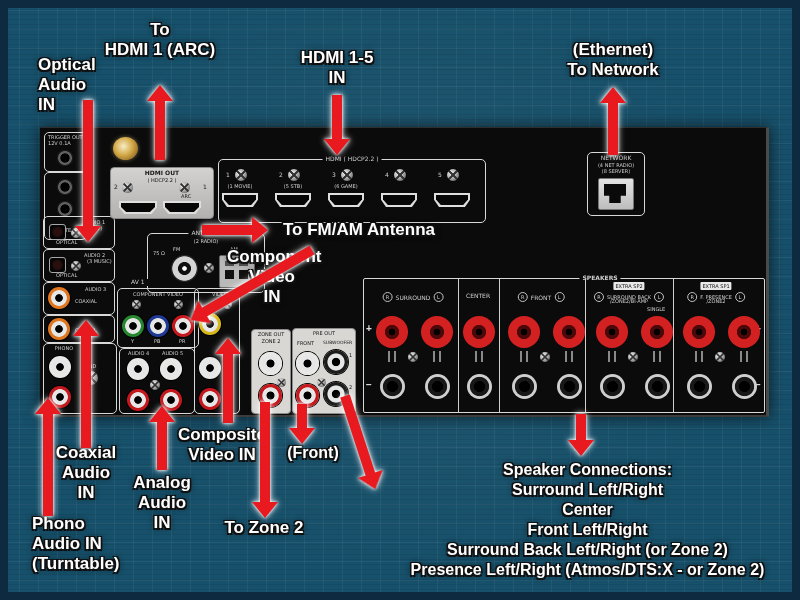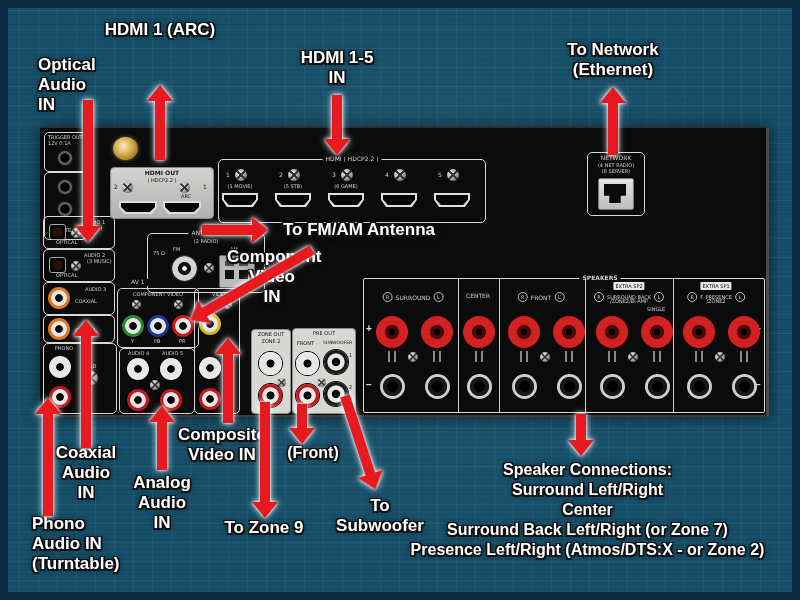--- a/index.html
+++ b/index.html
@@ -320,29 +320,30 @@
       <div class="post-black" style="left:368px;top:95px"></div>
     </div>
   </div>
 
   <div class="callout" style="left:38px;top:55px">
     <div>Optical</div>
     <div>Audio</div>
     <div>IN</div>
   </div>
   <div class="callout center" style="left:101px;top:20px;width:118px">
+    <div>To</div>
     <div>HDMI 1 (ARC)</div>
   </div>
   <div class="callout center" style="left:297px;top:48px;width:80px">
     <div>HDMI 1-5</div>
     <div>IN</div>
   </div>
   <div class="callout center" style="left:553px;top:40px;width:120px">
+    <div>(Ethernet)</div>
     <div>To Network</div>
-    <div>(Ethernet)</div>
   </div>
   <div class="callout" style="left:283px;top:220px">
     <div>To FM/AM Antenna</div>
   </div>
   <div class="callout center" style="left:227px;top:247px;width:90px">
     <div>Component</div>
     <div>Video</div>
     <div>IN</div>
   </div>
   <div class="callout center" style="left:46px;top:443px;width:80px">
@@ -356,35 +357,35 @@
     <div>IN</div>
   </div>
   <div class="callout center" style="left:177px;top:425px;width:90px">
     <div>Composite</div>
     <div>Video IN</div>
   </div>
   <div class="callout center sm" style="left:273px;top:443px;width:80px">
     <div>(Front)</div>
   </div>
   <div class="callout center" style="left:204px;top:518px;width:120px">
-    <div>To Zone 9</div>
+    <div>To Zone 2</div>
   </div>
   <div class="callout center" style="left:330px;top:496px;width:100px">
-    <div>To Subwoofer</div>
   </div>
   <div class="callout" style="left:32px;top:514px">
     <div>Phono</div>
     <div>Audio IN</div>
     <div>(Turntable)</div>
   </div>
   <div class="callout center sm" style="left:400px;top:460px;width:375px">
     <div>Speaker Connections:</div>
     <div>Surround Left/Right</div>
     <div>Center</div>
-    <div>Surround Back Left/Right (or Zone 7)</div>
+    <div>Front Left/Right</div>
+    <div>Surround Back Left/Right (or Zone 2)</div>
     <div>Presence Left/Right (Atmos/DTS:X - or Zone 2)</div>
   </div>
 
   <div class="arrow down" style="left:75px;top:100px;height:142px">
       <div class="shaft"></div>
       <div class="head"></div>
     </div>
   <div class="arrow up" style="left:147px;top:85px;height:75px">
       <div class="shaft"></div>
       <div class="head"></div>

